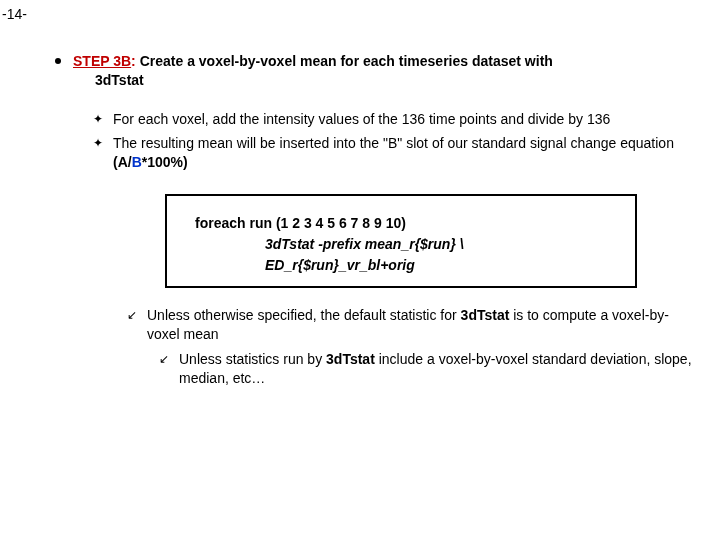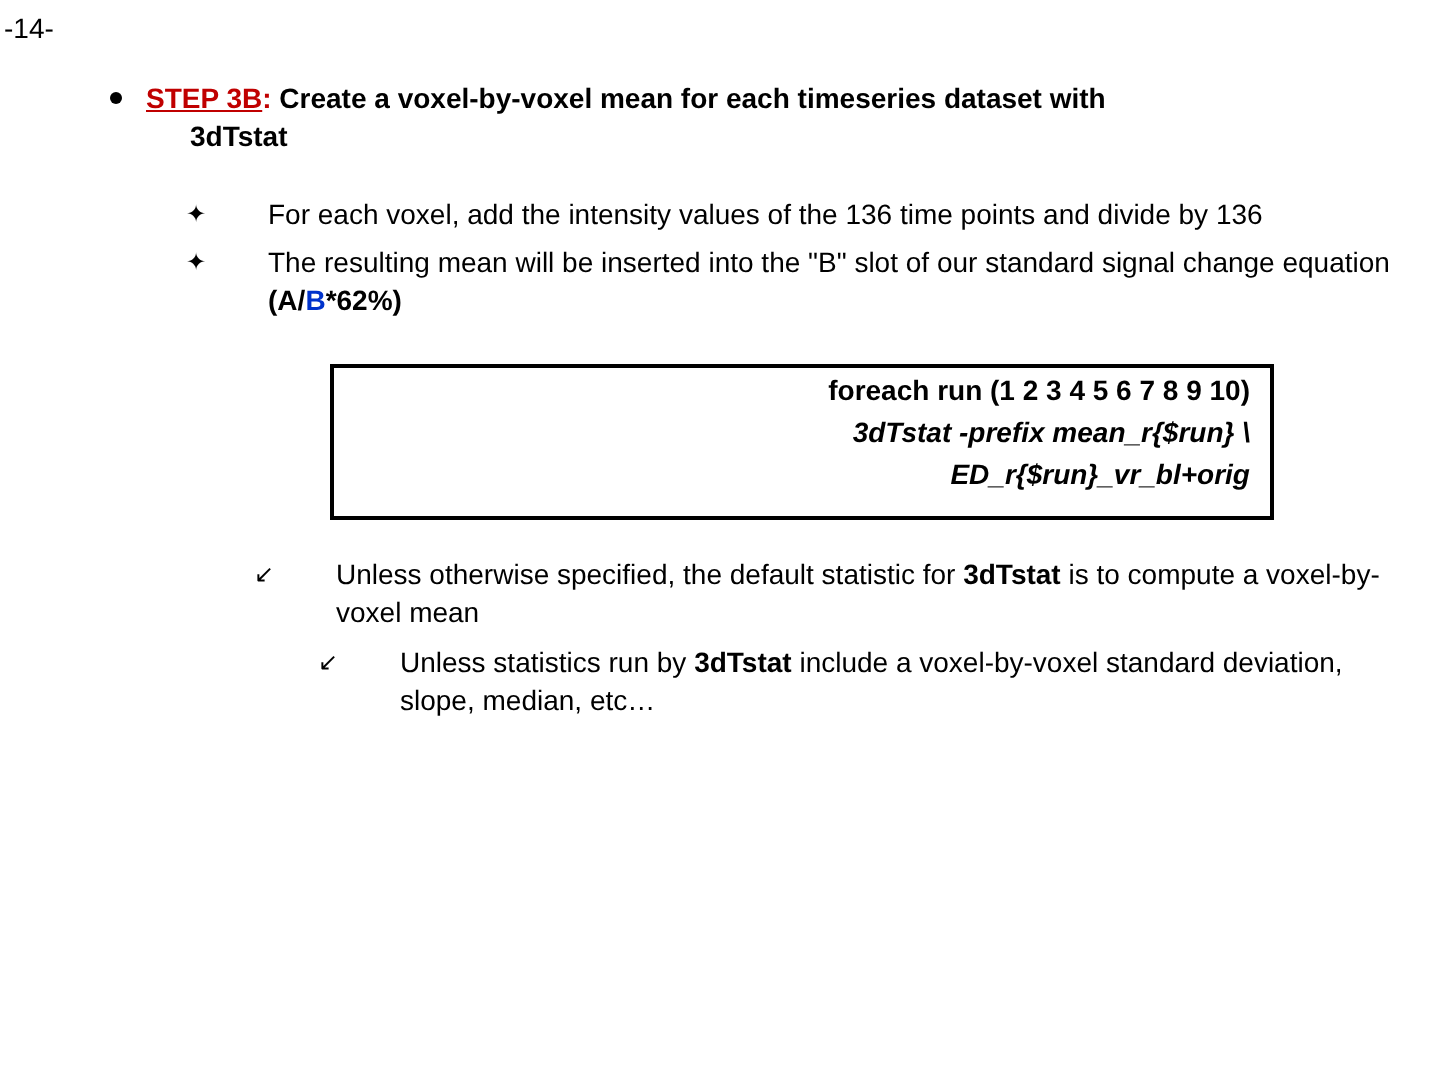--- a/index.html
+++ b/index.html
@@ -15,52 +15,51 @@
   }
   .page-num {
     position: absolute;
     top: 6px;
     left: 2px;
     font-size: 14px;
     color: #000;
   }
   .content {
     position: absolute;
-    top: 40px;
+    top: 52px;
     left: 55px;
     right: 20px;
   }
   .row { display: flex; align-items: flex-start; }
   .bullet-main {
     width: 6px; height: 6px; background: #000; border-radius: 50%;
     margin-top: 6px; margin-right: 12px; flex: 0 0 auto;
   }
   .step-line { line-height: 1.4; font-weight: bold; }
   .step-label { color: #c00000; text-decoration: underline; }
   .step-colon { color: #c00000; }
   .program { margin-left: 40px; font-weight: bold; }
   .sublist { margin-top: 22px; margin-left: 38px; }
   .subrow { display: flex; align-items: flex-start; margin-bottom: 6px; line-height: 1.35; }
   .subbullet {
     font-family: "Wingdings", "Segoe UI Symbol", sans-serif;
     font-size: 12px; width: 14px; flex: 0 0 auto; margin-right: 6px;
     margin-top: 1px;
   }
-  .subtext { flex: 1; margin-left: 21px; }
+  .subtext { flex: 1; }
   .bold { font-weight: bold; }
   .blueB { color: #0033cc; font-weight: bold; }
   .codebox {
     border: 2.5px solid #000;
     margin: 22px 0 18px 110px;
     width: 430px;
-    padding: 1px 10px 10px 28px;
+    padding: 17px 10px 10px 28px;
     font-weight: bold;
     font-size: 14px;
     line-height: 1.5;
-    text-align: right;
   }
   .codebox .indent { padding-left: 70px; font-style: italic; }
   .codebox .end { padding-left: 0; margin-top: 4px; }
   .notes { margin-left: 72px; margin-top: 4px; }
   .noterow { display: flex; align-items: flex-start; line-height: 1.35; margin-bottom: 6px; }
   .arrow {
     font-size: 12px; width: 14px; flex: 0 0 auto; margin-right: 6px; margin-top: 1px;
   }
   .notes2 { margin-left: 104px; margin-top: 6px; }
 </style>
@@ -80,21 +79,21 @@
   <div class="program">3dTstat</div>
 
   <div class="sublist">
     <div class="subrow">
       <div class="subbullet">✦</div>
       <div class="subtext">For each voxel, add the intensity values of the 136 time points and divide by 136</div>
     </div>
     <div class="subrow">
       <div class="subbullet">✦</div>
       <div class="subtext">
-        <span>The resulting mean will be inserted into the "B" slot of our standard signal change equation </span><span class="bold">(</span><span class="bold">A</span><span class="bold">/</span><span class="blueB">B</span><span class="bold">*62%)</span>
+        <span>The resulting mean will be inserted into the "B" slot of our standard signal change equation </span><span class="bold">(</span><span class="bold">A</span><span class="bold">/</span><span class="blueB">B</span><span class="bold">*100%)</span>
       </div>
     </div>
   </div>
 
   <div class="codebox">
     <div>foreach run (1 2 3 4 5 6 7 8 9 10)</div>
     <div class="indent">3dTstat -prefix mean_r{$run}  \</div>
     <div class="indent">ED_r{$run}_vr_bl+orig</div>
   </div>
 

